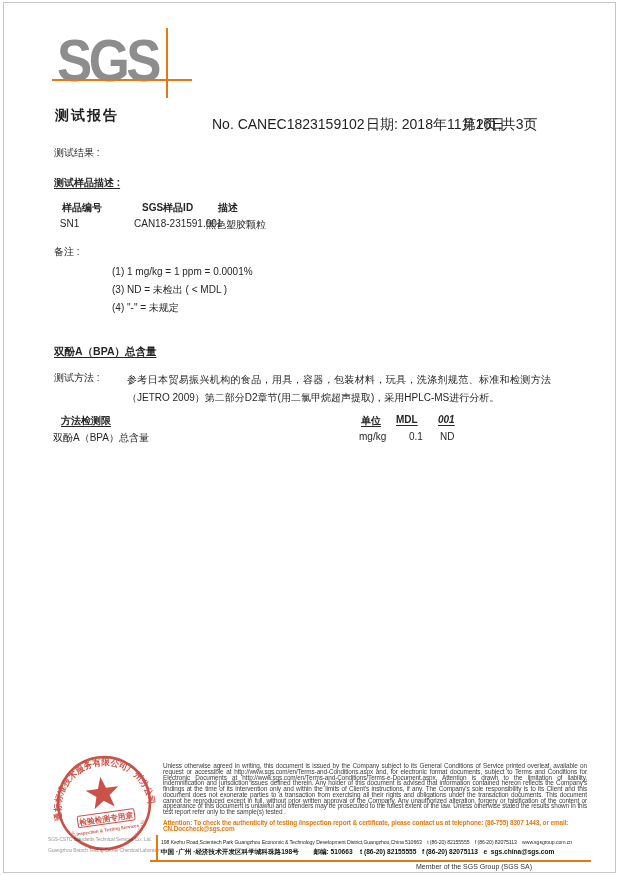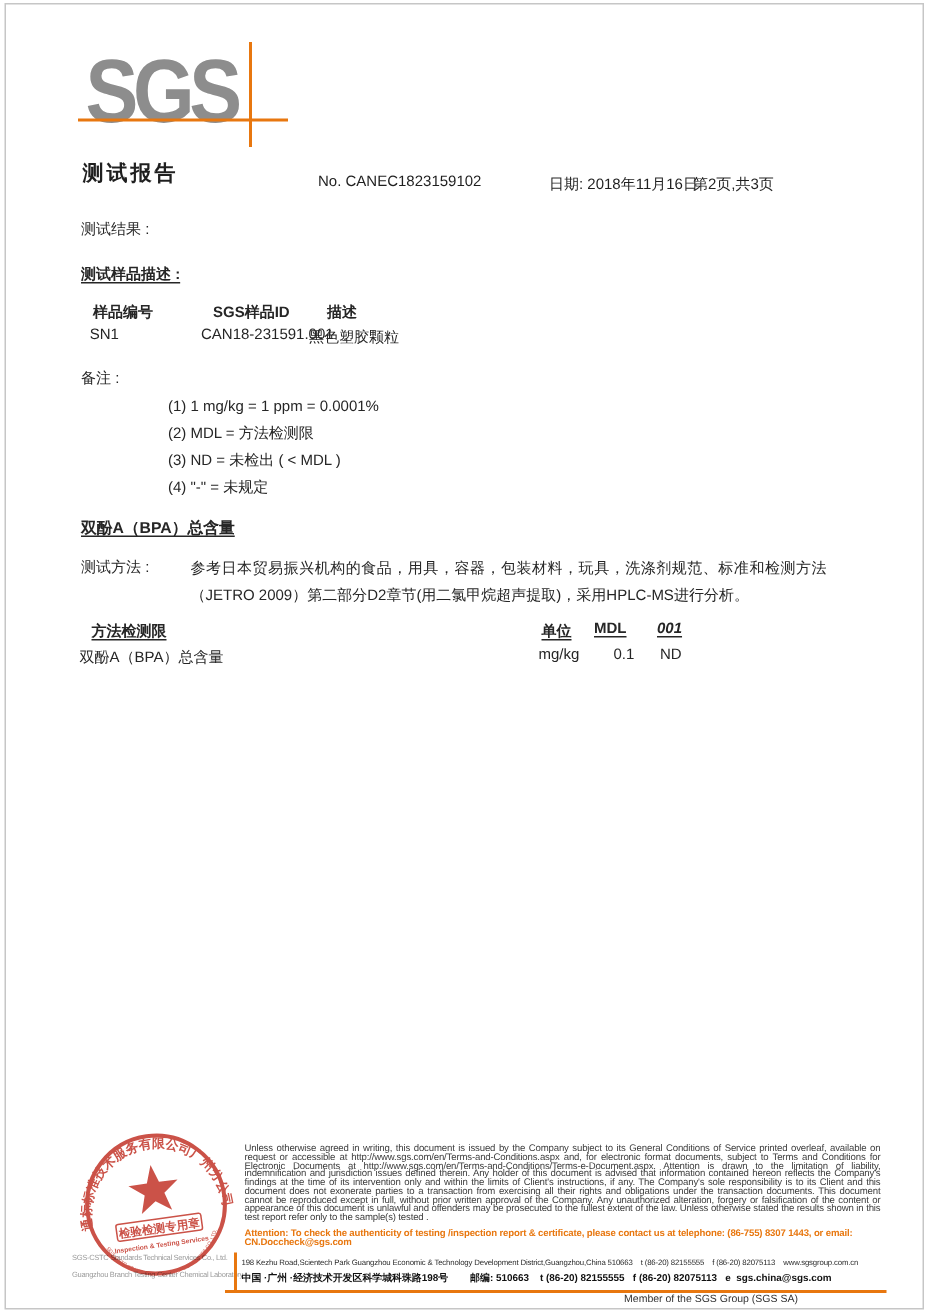--- a/index.html
+++ b/index.html
@@ -6,21 +6,21 @@
   .page{
     position:relative;width:619px;height:875px;background:#ffffff;overflow:hidden;
     font-family:"Liberation Sans","DejaVu Sans",sans-serif;color:#262626;
   }
   .sheet-border{position:absolute;left:3px;top:2px;right:3px;bottom:2px;border:1px solid #c6c6c6;pointer-events:none;}
   .abs{position:absolute;}
   
   .logo-text{font-size:60px;font-weight:bold;color:#8d8d8d;letter-spacing:-4px;line-height:1;transform:scaleX(.88);transform-origin:left top;}
   .cross{background:#e8770f;}
   .doc-title{font-size:14px;font-weight:bold;letter-spacing:2px;color:#1f1f1f;}
-  .meta{font-size:10px;color:#1f1f1f;}
+  .meta{font-size:14px;color:#1f1f1f;}
   
   .t{font-size:10px;color:#262626;white-space:nowrap;}
   .b{font-weight:bold;}
   .u{text-decoration:underline;text-underline-offset:2px;}
   .i{font-style:italic;}
   .notes{font-size:10px;line-height:18px;white-space:nowrap;}
   .method{font-size:10px;line-height:18px;width:424px;text-align:justify;color:#262626;}
   
   .fineprint{font-size:6.4px;line-height:5.75px;width:424px;text-align:justify;color:#3d3d3d;letter-spacing:-.1px;}
   .attention{font-size:6.4px;line-height:5.75px;width:424px;color:#e8770f;font-weight:bold;letter-spacing:-.1px;}
@@ -52,21 +52,20 @@
   <div class="abs t b" style="left:142px;top:201px;">SGS样品ID</div>
   <div class="abs t b" style="left:206px;top:201px;margin-left:12px;">描述</div>
 
   <div class="abs t" style="left:46px;top:218px;width:47px;text-align:center;">SN1</div>
   <div class="abs t" style="left:134px;top:218px;">CAN18-231591.001</div>
   <div class="abs t" style="left:206px;top:218px;">黑色塑胶颗粒</div>
 
   <div class="abs t" style="left:54px;top:245px;">备注 :</div>
   <div class="abs notes" style="left:112px;top:263px;">
     <div>(1) 1 mg/kg = 1 ppm = 0.0001%</div>
-    <div>(2) MDL = 方法检测限</div>
     <div>(3) ND = 未检出 ( &lt; MDL )</div>
     <div>(4) "-" = 未规定</div>
   </div>
 
   <div class="abs t b u" style="left:54px;top:345px;font-size:10.5px;">双酚A（BPA）总含量</div>
   <div class="abs t" style="left:54px;top:371px;">测试方法 :</div>
   <div class="abs method" style="left:127px;top:371px;">参考日本贸易振兴机构的食品，用具，容器，包装材料，玩具，洗涤剂规范、标准和检测方法（JETRO 2009）第二部分D2章节(用二氯甲烷超声提取)，采用HPLC-MS进行分析。</div>
 
   <div class="abs t b u" style="left:61px;top:414px;">方法检测限</div>
   <div class="abs t b u" style="left:361px;top:414px;">单位</div>

